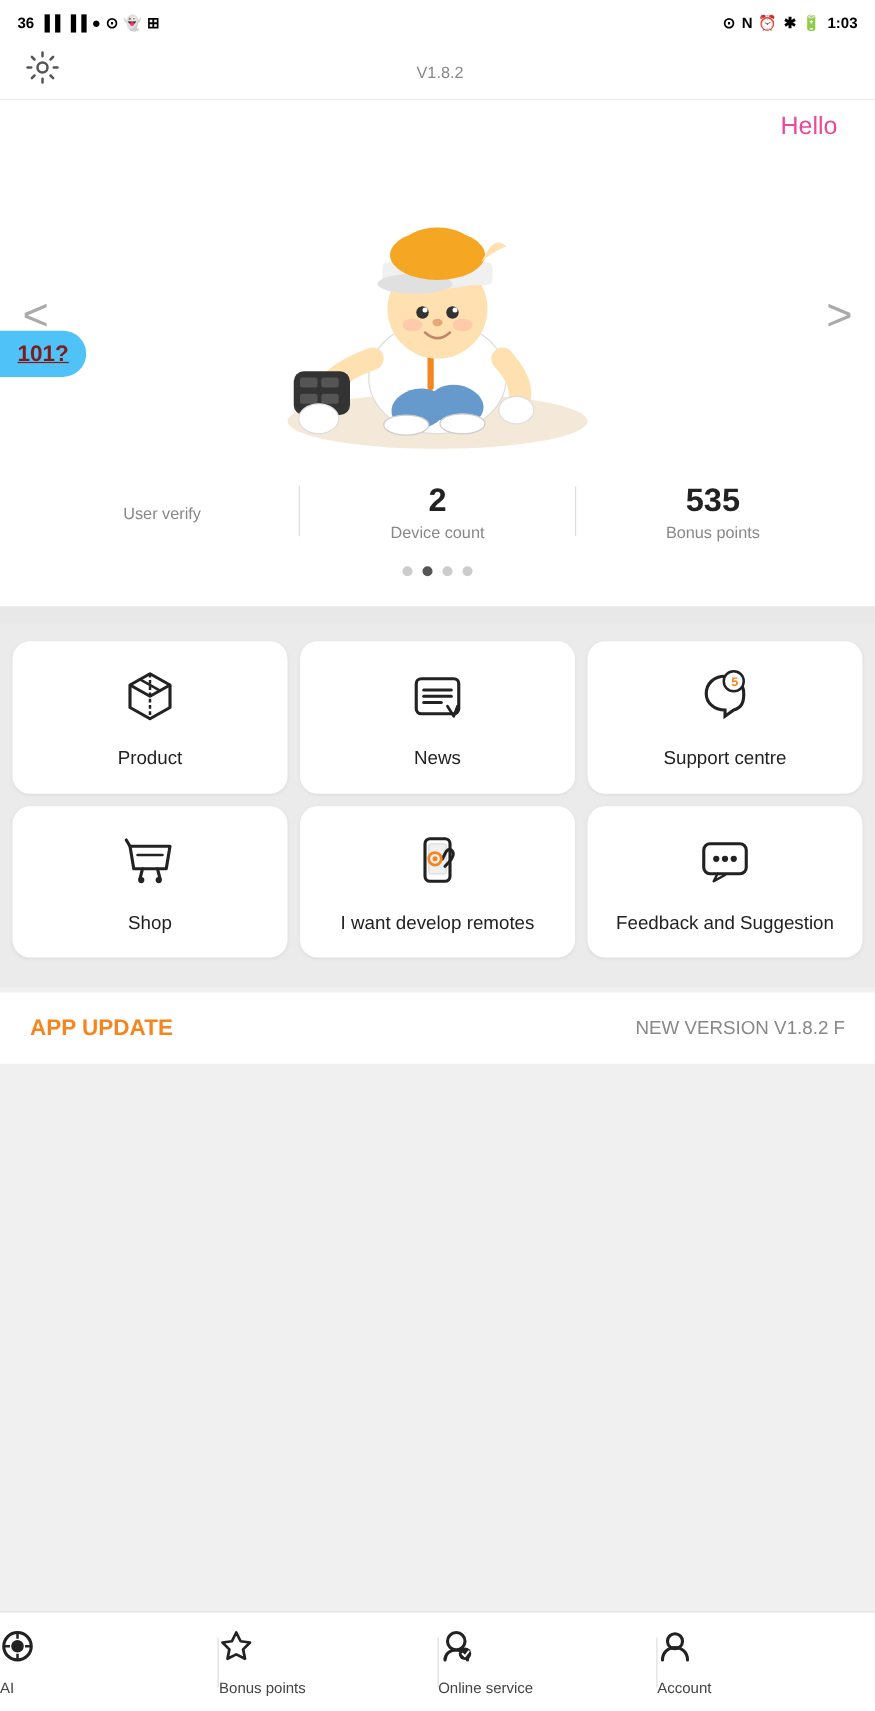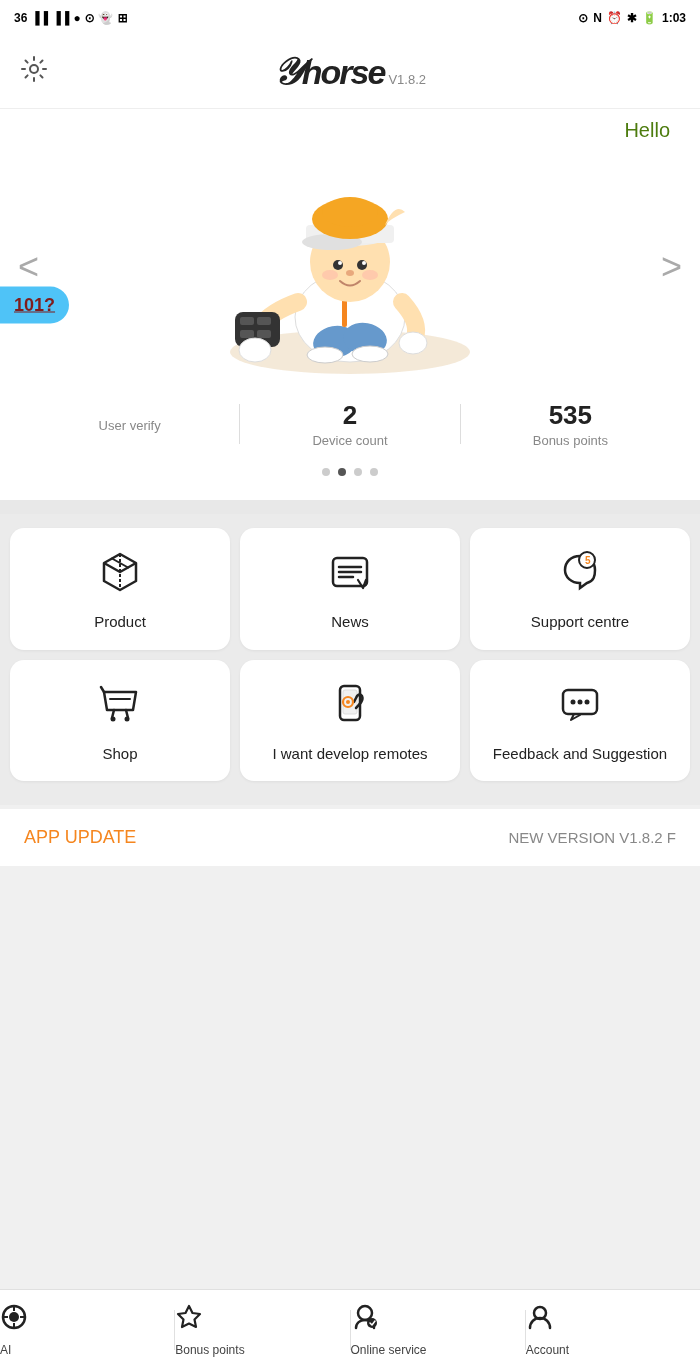--- a/index.html
+++ b/index.html
@@ -54,22 +54,22 @@
     
     .hero-section {
       background: #fff;
       padding: 10px 0 20px;
       position: relative;
     }
     .hello-text {
       text-align: right;
       padding-right: 30px;
       font-size: 20px;
-      color: #4d7c0f;
-      margin-bottom: 10px;
+      color: #ec4899;
+      margin-bottom: 24px;
     }
     .carousel-area {
       display: flex;
       align-items: center;
       justify-content: center;
       position: relative;
       height: 230px;
     }
     .carousel-arrow {
       position: absolute;
@@ -188,21 +188,21 @@
     .app-update-banner {
       background: #fff;
       display: flex;
       align-items: center;
       justify-content: space-between;
       padding: 18px 24px;
       margin-top: 4px;
     }
     .update-label {
       font-size: 18px;
-      font-weight: 400;
+      font-weight: 700;
       color: #f5861f;
     }
     .update-version {
       font-size: 15px;
       color: #888;
     }
 
     
     .bottom-nav {
       position: fixed;
@@ -285,23 +285,20 @@
 </div>
 
 <div class="app-header">
   <div class="settings-icon">
     <svg width="28" height="28" viewBox="0 0 28 28" fill="none">
       <circle cx="14" cy="14" r="4" stroke="#555" stroke-width="2"></circle>
       <path d="M14 2v3M14 23v3M2 14h3M23 14h3M5.5 5.5l2.1 2.1M20.4 20.4l2.1 2.1M5.5 22.5l2.1-2.1M20.4 7.6l2.1-2.1" stroke="#555" stroke-width="2" stroke-linecap="round"></path>
     </svg>
   </div>
   <div style="display:flex;align-items:baseline;">
-    <span style="font-size:34px;font-weight:900;font-style:italic;color:#222;letter-spacing:-2px;">
-      <span style="font-size:38px;">𝒴</span>horse
-    </span>
     <span class="version-badge">V1.8.2</span>
   </div>
 </div>
 
 <div class="hero-section" style="position:relative;">
   <div class="floating-btn">
     <span>101?</span>
   </div>
   <div class="hello-text">Hello</div>
   <div class="carousel-area">

